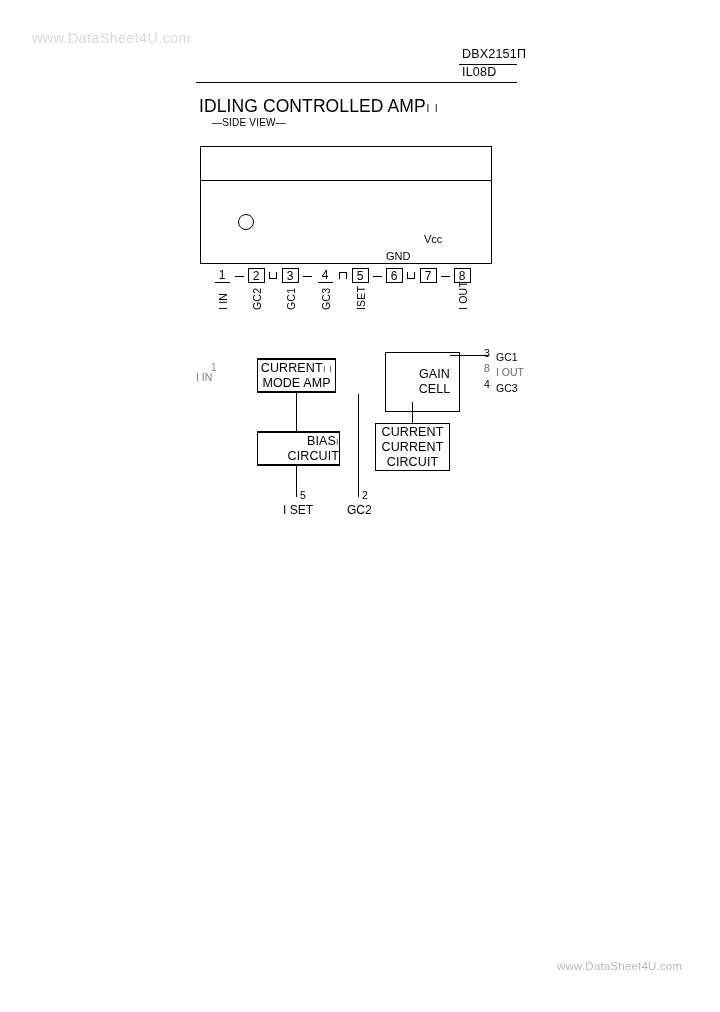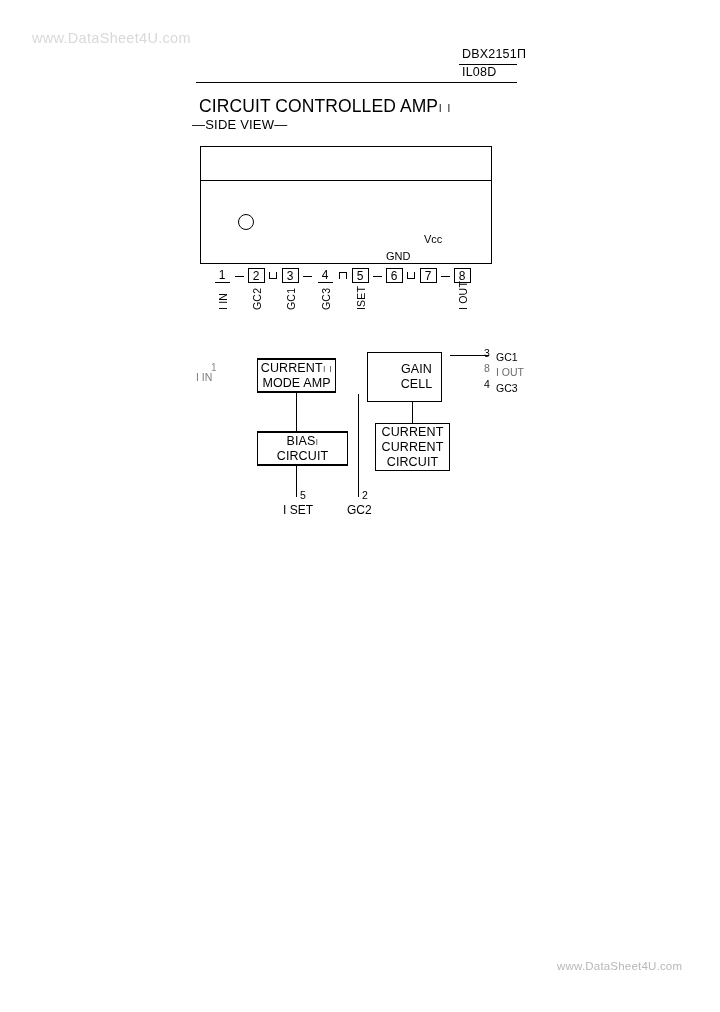--- a/index.html
+++ b/index.html
@@ -75,23 +75,23 @@
     top: 96px;
     font-size: 17.5px;
     letter-spacing: 0.1px;
     white-space: nowrap;
   }
   .title-artifact {
     color: #555;
     font-size: 15px;
   }
   .title-sub {
-    left: 192px;
+    left: 212px;
     top: 117px;
-    font-size: 13px;
+    font-size: 10px;
     letter-spacing: 0.2px;
     white-space: nowrap;
   }
 
   
   .pkg-body {
     left: 200px;
     top: 146px;
     width: 292px;
     height: 118px;
@@ -234,21 +234,21 @@
 
 <div id="page">
 
   <div class="abs watermark-top">www.DataSheet4U.com</div>
 
   <div class="abs hdr-part"><span>DBX2151</span><span>Π</span></div>
   <div class="abs hdr-rule-short"></div>
   <div class="abs hdr-pkg">IL08D</div>
   <div class="abs hdr-rule-long"></div>
 
-  <div class="abs title-main"><span>CIRCUIT CONTROLLED AMP</span><span class="title-artifact">ı ı</span></div>
+  <div class="abs title-main"><span>IDLING CONTROLLED AMP</span><span class="title-artifact">ı ı</span></div>
   <div class="abs title-sub">—SIDE VIEW—</div>
 
   <div class="abs pkg-body"></div>
   <div class="abs pkg-divider"></div>
   <div class="abs pkg-dot"></div>
   <div class="abs pkg-gnd">GND</div>
   <div class="abs pkg-vcc">Vcc</div>
 
   <div id="pin-row">
       <div class="abs pin-num" style="left: 213.5px; top: 268px;">1</div>
@@ -279,30 +279,30 @@
   <div class="abs in-num" style="left:211px; top:362px;">1</div>
   <div class="abs in-label" style="left:196px; top:371px;">I IN</div>
 
   <div class="abs blk" style="left:257px; top:358px; width:79px; height:35px;">
     <div><span>CURRENT</span><span class="blk-artifact">ı ı</span></div>
     <div>MODE AMP</div>
   </div>
 
   <div class="abs wire wire-v" style="left:296px; top:393px; height:38px;"></div>
 
-  <div class="abs blk" style="left:257px; top:431px; width:91px; height:35px;">
+  <div class="abs blk" style="left:257px; top:431px; width:83px; height:35px;align-items:flex-end;">
     <div><span>BIAS</span><span class="blk-artifact">ı</span></div>
     <div>CIRCUIT</div>
   </div>
 
   <div class="abs wire wire-v" style="left:296px; top:466px; height:31px;"></div>
 
   <div class="abs wire wire-v" style="left:358px; top:394px; height:103px;"></div>
 
-  <div class="abs blk thin" style="left:367px; top:352px; width:75px; height:50px;padding-left:24px;">
+  <div class="abs blk thin" style="left:385px; top:352px; width:75px; height:60px;padding-left:24px;">
     <div>GAIN CELL</div>
   </div>
 
   <div class="abs wire wire-v" style="left:412px; top:402px; height:21px;"></div>
 
   <div class="abs blk thin" style="left:375px; top:423px; width:75px; height:48px;">
     <div>CURRENT</div>
     <div>CURRENT</div>
     <div>CIRCUIT</div>
   </div>

